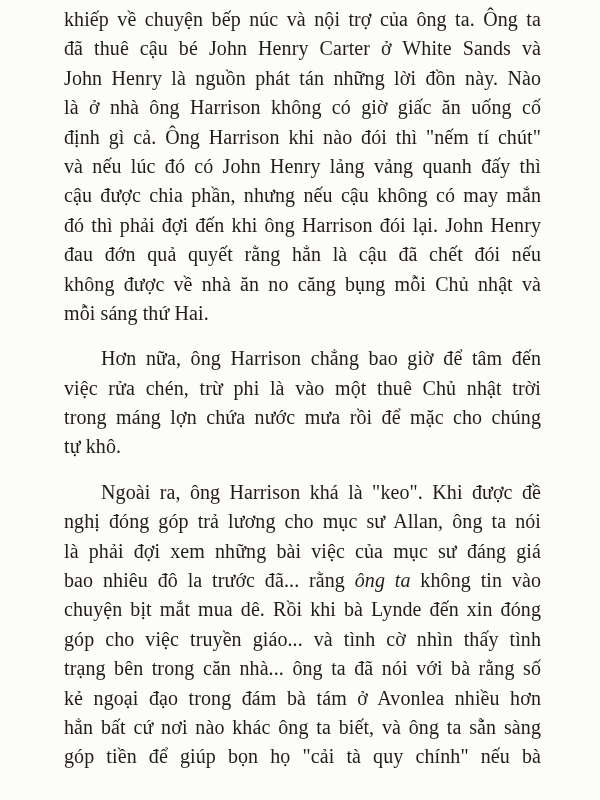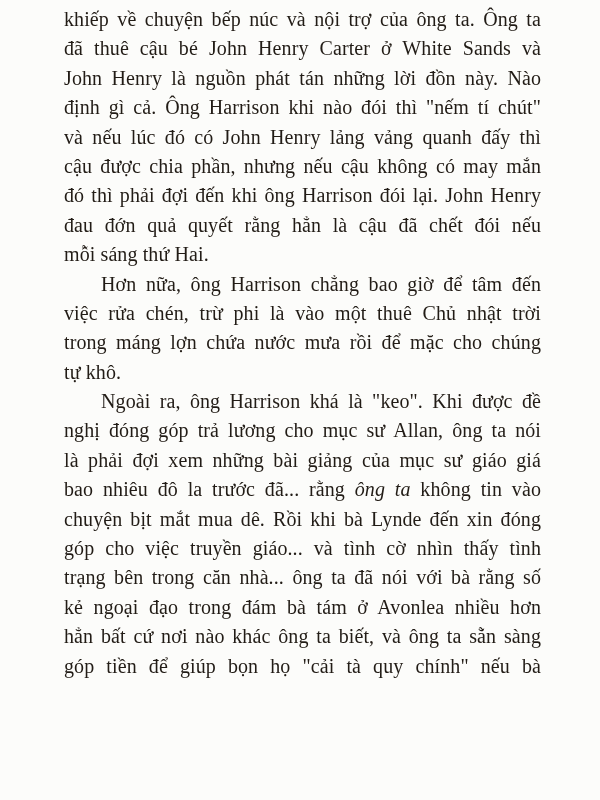--- a/index.html
+++ b/index.html
@@ -29,53 +29,56 @@
     -moz-text-align-last: justify;
     height: 29.4px;
     overflow: visible;
   }
   .line.end {
     text-align-last: left;
     -moz-text-align-last: left;
   }
   .line.indent {
     text-indent: 37px;
+    margin-top: 16px;
   }
   .line i {
   }
 </style>
 </head>
 <body>
 
 <div class="book-page">
   <div class="page-text">
 
     <div>
       <div class="line">khiếp về chuyện bếp núc và nội trợ của ông ta. Ông ta</div>
       <div class="line">đã thuê cậu bé John Henry Carter ở White Sands và</div>
       <div class="line">John Henry là nguồn phát tán những lời đồn này. Nào</div>
+      <div class="line">là ở nhà ông Harrison không có giờ giấc ăn uống cố</div>
       <div class="line">định gì cả. Ông Harrison khi nào đói thì "nếm tí chút"</div>
       <div class="line">và nếu lúc đó có John Henry lảng vảng quanh đấy thì</div>
       <div class="line">cậu được chia phần, nhưng nếu cậu không có may mắn</div>
       <div class="line">đó thì phải đợi đến khi ông Harrison đói lại. John Henry</div>
       <div class="line">đau đớn quả quyết rằng hẳn là cậu đã chết đói nếu</div>
+      <div class="line">không được về nhà ăn no căng bụng mỗi Chủ nhật và</div>
       <div class="line end">mỗi sáng thứ Hai.</div>
     </div>
 
     <div>
       <div class="line indent">Hơn nữa, ông Harrison chẳng bao giờ để tâm đến</div>
       <div class="line">việc rửa chén, trừ phi là vào một thuê Chủ nhật trời</div>
       <div class="line">trong máng lợn chứa nước mưa rồi để mặc cho chúng</div>
       <div class="line end">tự khô.</div>
     </div>
 
     <div>
       <div class="line indent">Ngoài ra, ông Harrison khá là "keo". Khi được đề</div>
       <div class="line">nghị đóng góp trả lương cho mục sư Allan, ông ta nói</div>
-      <div class="line">là phải đợi xem những bài giảng của mục sư giáo giá</div>
+      <div class="line">là phải đợi xem những bài việc của mục sư đáng giá</div>
       <div class="line">
         <span>bao nhiêu đô la trước đã... rằng </span><i>ông ta</i><span> không tin vào</span>
       </div>
       <div class="line">chuyện bịt mắt mua dê. Rồi khi bà Lynde đến xin đóng</div>
       <div class="line">góp cho việc truyền giáo... và tình cờ nhìn thấy tình</div>
       <div class="line">trạng bên trong căn nhà... ông ta đã nói với bà rằng số</div>
       <div class="line">kẻ ngoại đạo trong đám bà tám ở Avonlea nhiều hơn</div>
       <div class="line">hẳn bất cứ nơi nào khác ông ta biết, và ông ta sẵn sàng</div>
       <div class="line">góp tiền để giúp bọn họ "cải tà quy chính" nếu bà</div>
     </div>

